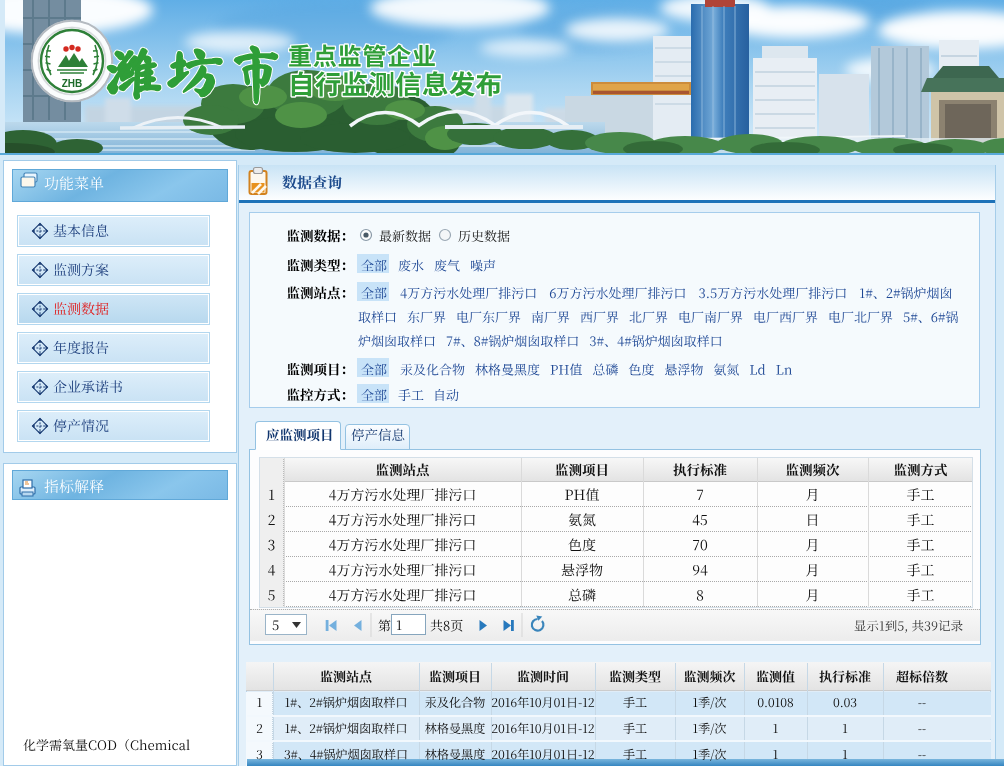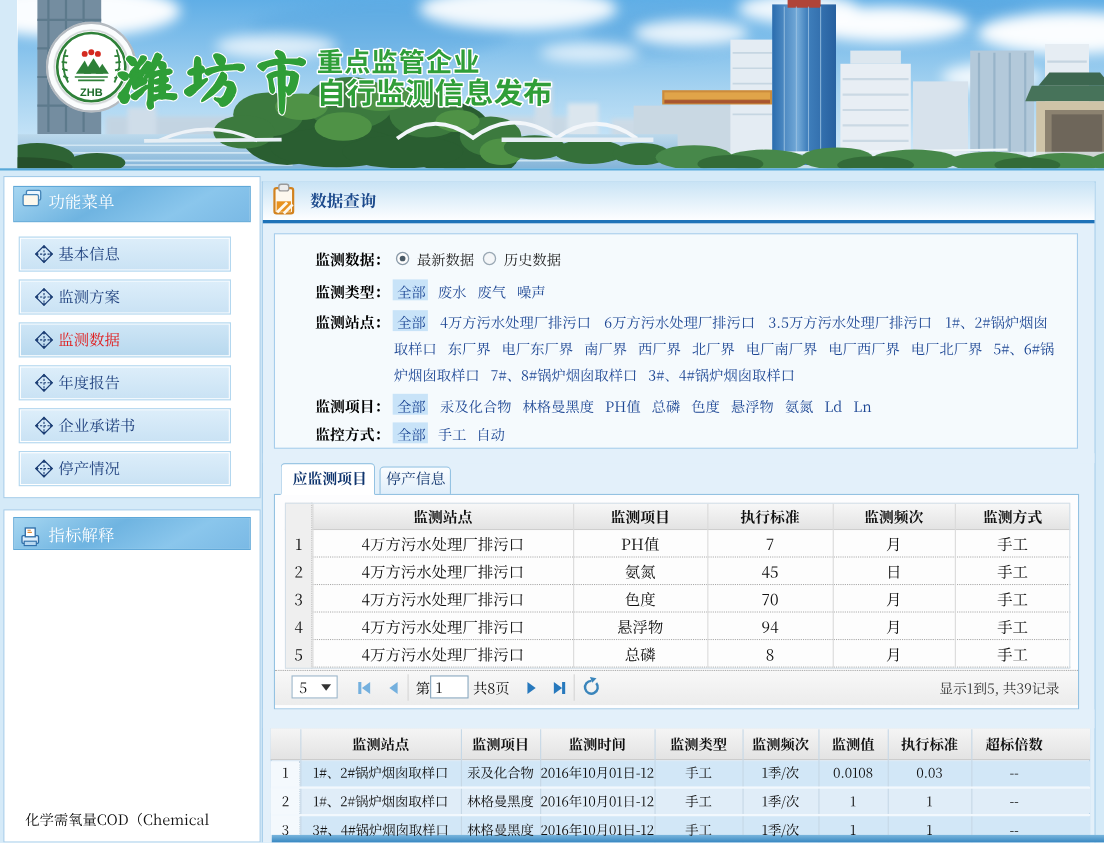--- a/index.html
+++ b/index.html
@@ -1,18 +1,18 @@
 <!DOCTYPE html>
 <html><head><meta charset="utf-8"><title>p</title><style>
 *{margin:0;padding:0;box-sizing:border-box}
 html,body{width:1004px;height:766px;overflow:hidden}
 body{font-family:"Liberation Sans",sans-serif;background:#d5eaf8;position:relative}
 #page{position:absolute;top:0;left:0;width:1004px;height:766px;overflow:hidden}
 .abs{position:absolute}
-#banner{top:0;left:16px;width:824px;height:153px}
+#banner{top:0;left:5px;width:824px;height:153px}
 #bline{top:153px;left:0;width:1004px;height:2px;background:#58a9d9}
 
 .sbpanel{left:3px;width:234px;background:#fff;border:1px solid #a2cbe9;padding:8px}
 #sb1{top:160px;height:293px}
 #sb2{top:463px;height:303px;padding:6px 8px}
 .sbhead{height:33px;border:1px solid #60a8d8;background:linear-gradient(150deg,#a6d6f1 0%,#6fb4e1 40%,#8ac6ec 70%,#7ab9e5 100%)}
 .mitem{position:absolute;left:17px;width:193px;height:32px;background:linear-gradient(180deg,#ddeefa,#c9e2f4);border:1px solid #b3d7ef;box-shadow:inset 0 0 0 1px #fff}
 .msel{background:linear-gradient(180deg,#cfe6f6,#b7d8ee)}
 
 #main{top:165px;left:238px;width:758px;height:601px;background:#e3f0fa;border:1px solid #a5cde9;border-bottom:none}

